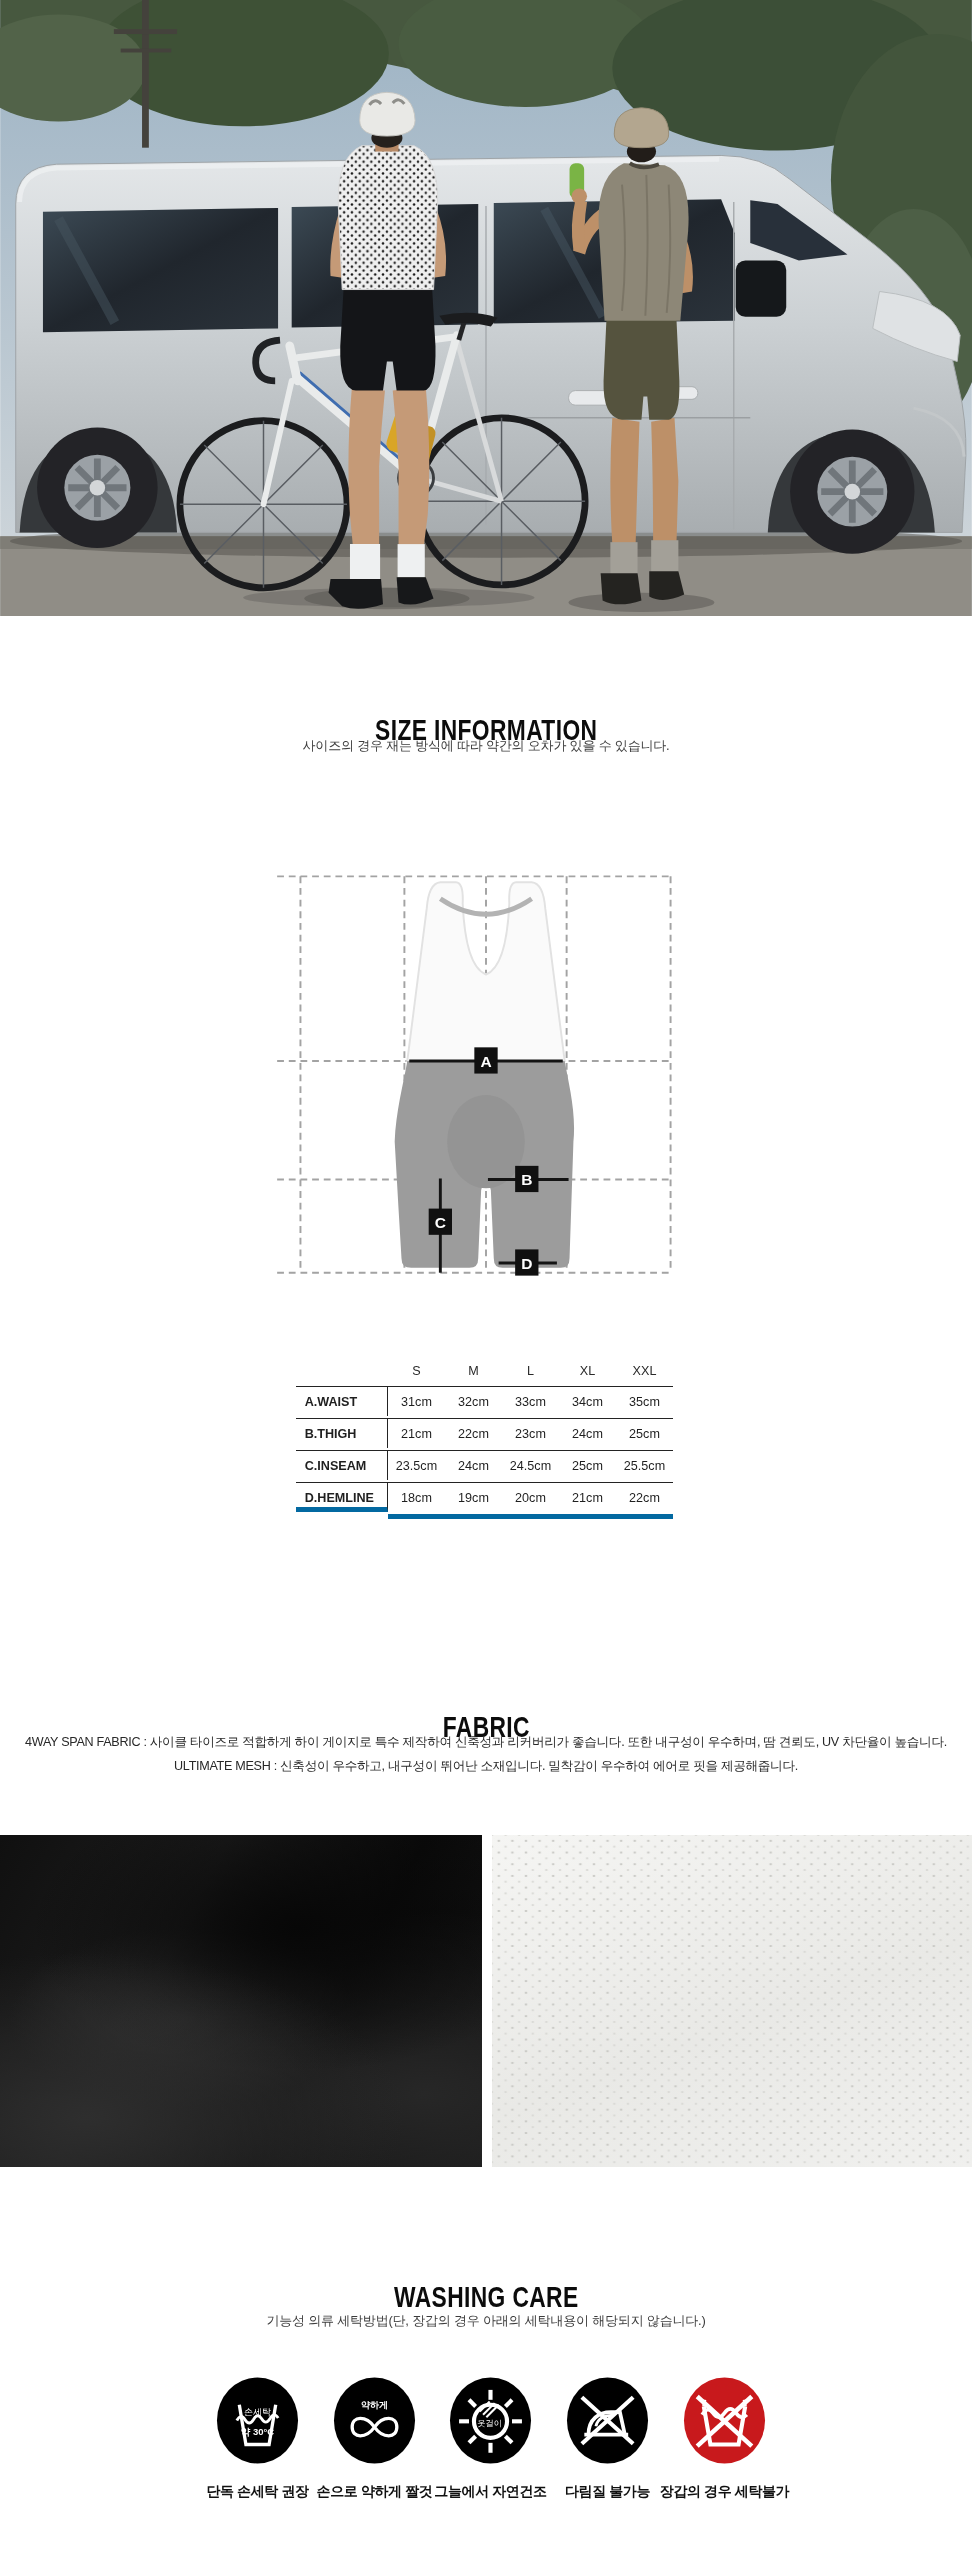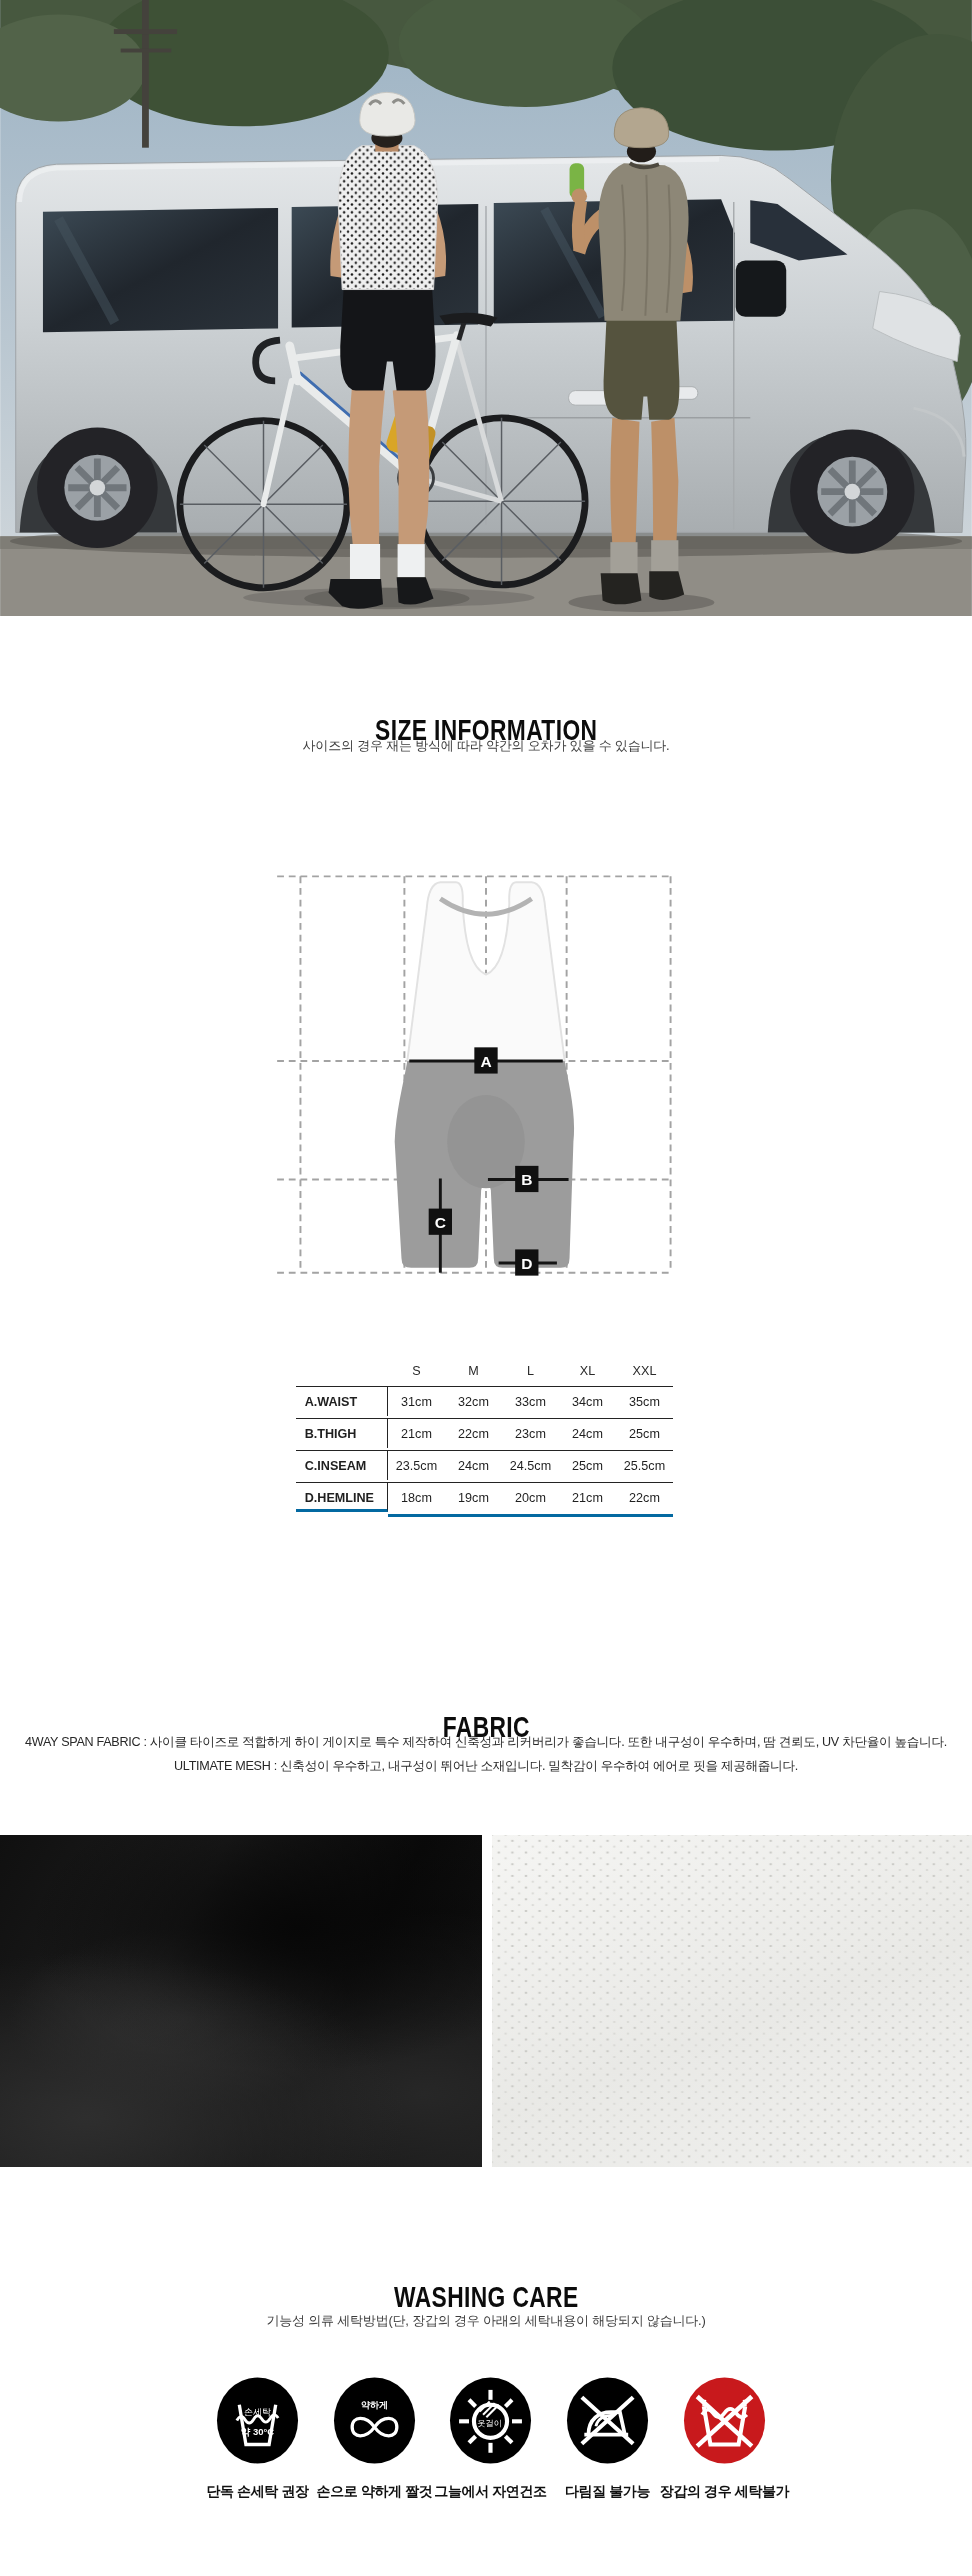--- a/index.html
+++ b/index.html
@@ -42,21 +42,21 @@
     height:30px; line-height:30px; text-align:center; font-weight:400; color:#2a2a2a;
   }
   .size-table .lcell {
     height:30px; line-height:31px; padding-left:8.7px; box-sizing:border-box;
     font-weight:700; border-top:1px solid #232323; border-right:1px solid #232323;
   }
   .size-table .vcell {
     height:31px; line-height:31px; text-align:center;
     border-top:1px solid #232323;
   }
-  .size-table .bot { border-bottom:3px solid #0369a1; }
+  .size-table .bot { border-bottom:5px solid #0369a1; }
 
   
   .swatch-black {
     left:0; top:1835px; width:482px; height:332px;
     background:
       radial-gradient(120% 90% at 18% 85%, #2e2e2e 0%, rgba(46,46,46,0) 55%),
       radial-gradient(90% 70% at 62% 28%, #070707 0%, rgba(7,7,7,0) 62%),
       radial-gradient(130% 100% at 88% 78%, #272727 0%, rgba(39,39,39,0) 55%),
       radial-gradient(60% 45% at 38% 55%, #323232 0%, rgba(50,50,50,0) 60%),
       linear-gradient(118deg, #101010 0%, #1c1c1c 35%, #0a0a0a 65%, #171717 100%);

